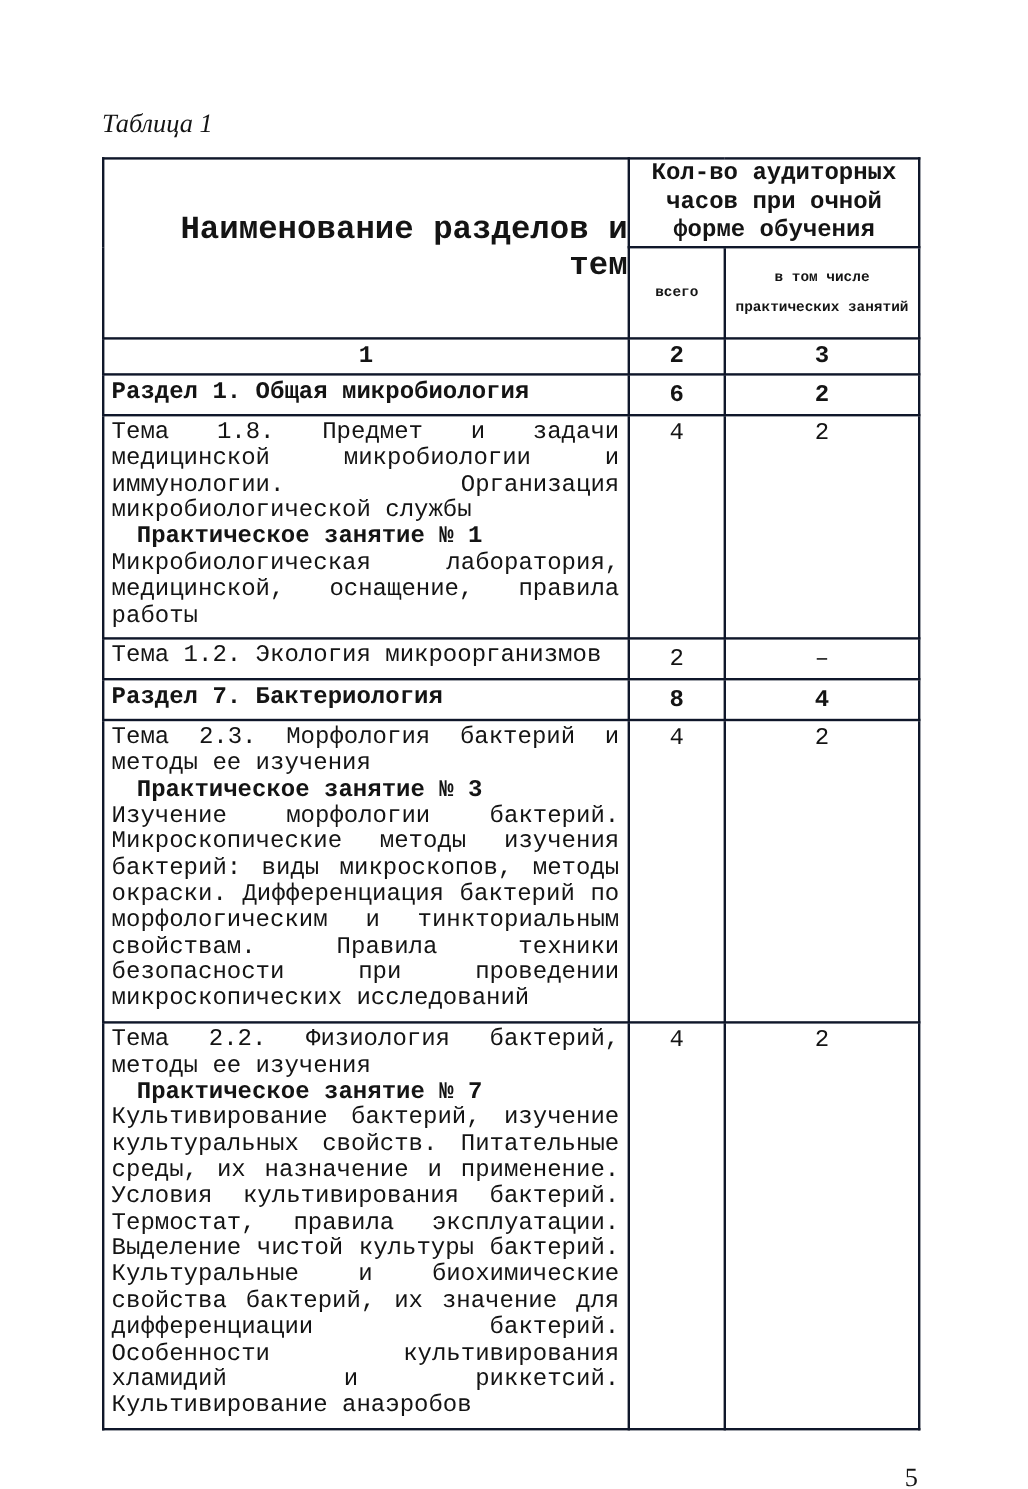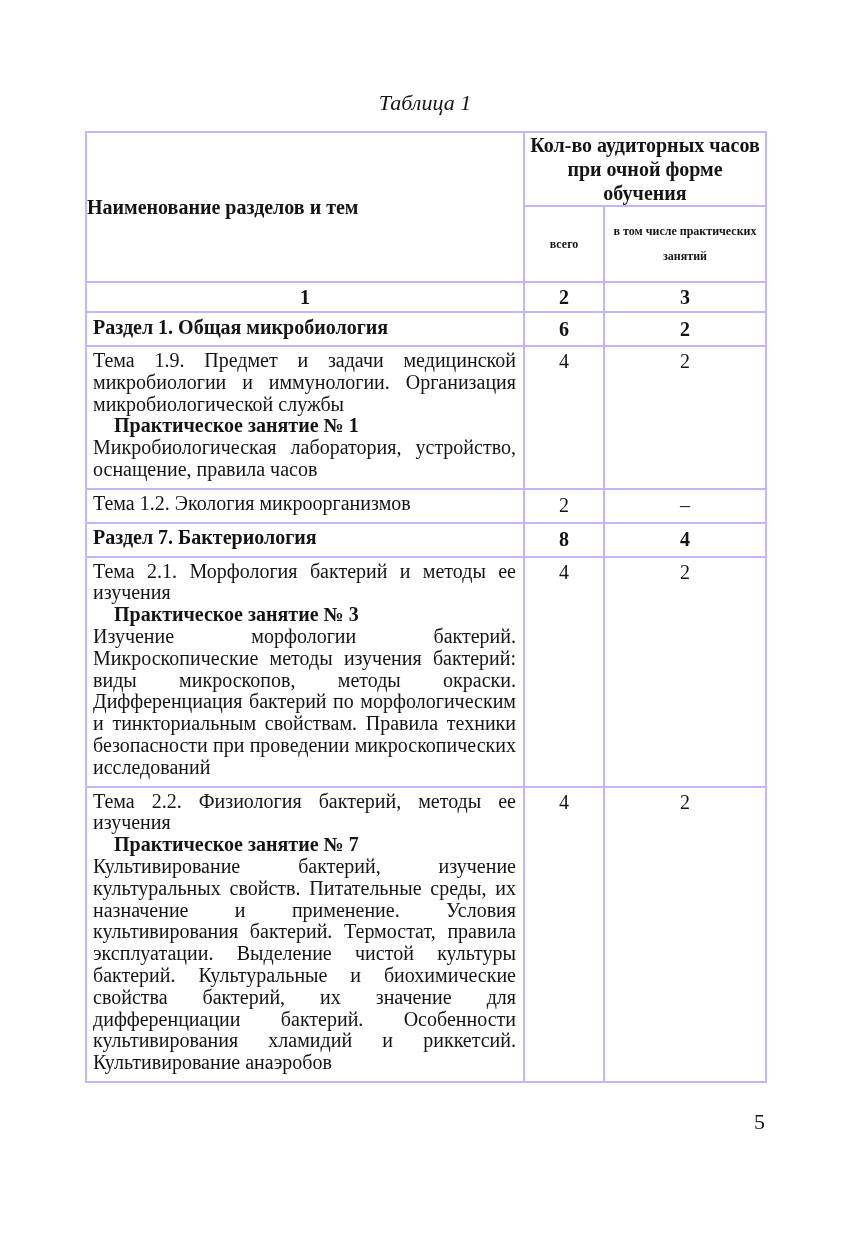--- a/index.html
+++ b/index.html
@@ -12,50 +12,51 @@
     overflow: hidden;
     font-family: "Liberation Serif", "DejaVu Serif", serif;
     color: #141414;
   }
   .page {
     width: 857px; height: 1241px;
     padding: 90px 92px 0 85px;
     position: relative;
   }
   .table-caption {
-    text-align: center;
+    text-align: left;
     font-style: italic;
     font-size: 22px;
     line-height: 26px;
   }
   .doc-title {
     margin: 8px 0 0 0;
     text-align: center;
     font-size: 21.5px;
     font-weight: bold;
     line-height: 28px;
   }
   table.plan {
     margin-top: 15px;
     width: 680px;
     border-collapse: collapse;
     table-layout: fixed;
   }
   .plan th, .plan td {
-    border: 2px solid #c4b5fd;
+    border: 2px solid #0f172a;
     padding: 0;
+    font-family: Liberation Mono, monospace;
   }
   .col-name  { width: 438px; }
   .col-total { width: 80px;  }
   .col-prac  { width: 162px; }
 
   .name-head {
-    font-size: 20px;
-    font-weight: bold;
-    text-align: left;
+    font-size: 27px;
+    font-weight: bold;
+    text-align: right;
     vertical-align: middle;
     padding: 0 10px;
   }
   .group-head {
     font-size: 20px;
     font-weight: bold;
     text-align: center;
     vertical-align: middle;
     height: 72px;
     line-height: 24px;
@@ -150,23 +151,23 @@
       <tr class="section-row">
         <td class="name-cell">
           <p>Раздел 1. Общая микробиология</p>
         </td>
         <td class="num-cell">6</td>
         <td class="num-cell">2</td>
       </tr>
 
       <tr>
         <td class="name-cell">
-          <p>Тема 1.9. Предмет и задачи медицинской микробиологии и иммунологии. Организация микробиологической службы</p>
+          <p>Тема 1.8. Предмет и задачи медицинской микробиологии и иммунологии. Организация микробиологической службы</p>
           <p class="bold-line">Практическое занятие № 1</p>
-          <p>Микробиологическая лаборатория, устройство, оснащение, правила часов</p>
+          <p>Микробиологическая лаборатория, медицинской, оснащение, правила работы</p>
         </td>
         <td class="num-cell">4</td>
         <td class="num-cell">2</td>
       </tr>
 
       <tr class="single-row">
         <td class="name-cell">
           <p>Тема 1.2. Экология микроорганизмов</p>
         </td>
         <td class="num-cell">2</td>
@@ -176,21 +177,21 @@
       <tr class="section-row">
         <td class="name-cell">
           <p>Раздел 7. Бактериология</p>
         </td>
         <td class="num-cell">8</td>
         <td class="num-cell">4</td>
       </tr>
 
       <tr>
         <td class="name-cell">
-          <p>Тема 2.1. Морфология бактерий и методы ее изучения</p>
+          <p>Тема 2.3. Морфология бактерий и методы ее изучения</p>
           <p class="bold-line">Практическое занятие № 3</p>
           <p>Изучение морфологии бактерий. Микроскопические методы изучения бактерий: виды микроскопов, методы окраски. Дифференциация бактерий по морфологическим и тинкториальным свойствам. Правила техники безопасности при проведении микроскопических исследований</p>
         </td>
         <td class="num-cell">4</td>
         <td class="num-cell">2</td>
       </tr>
 
       <tr>
         <td class="name-cell">
           <p>Тема 2.2. Физиология бактерий, методы ее изучения</p>

